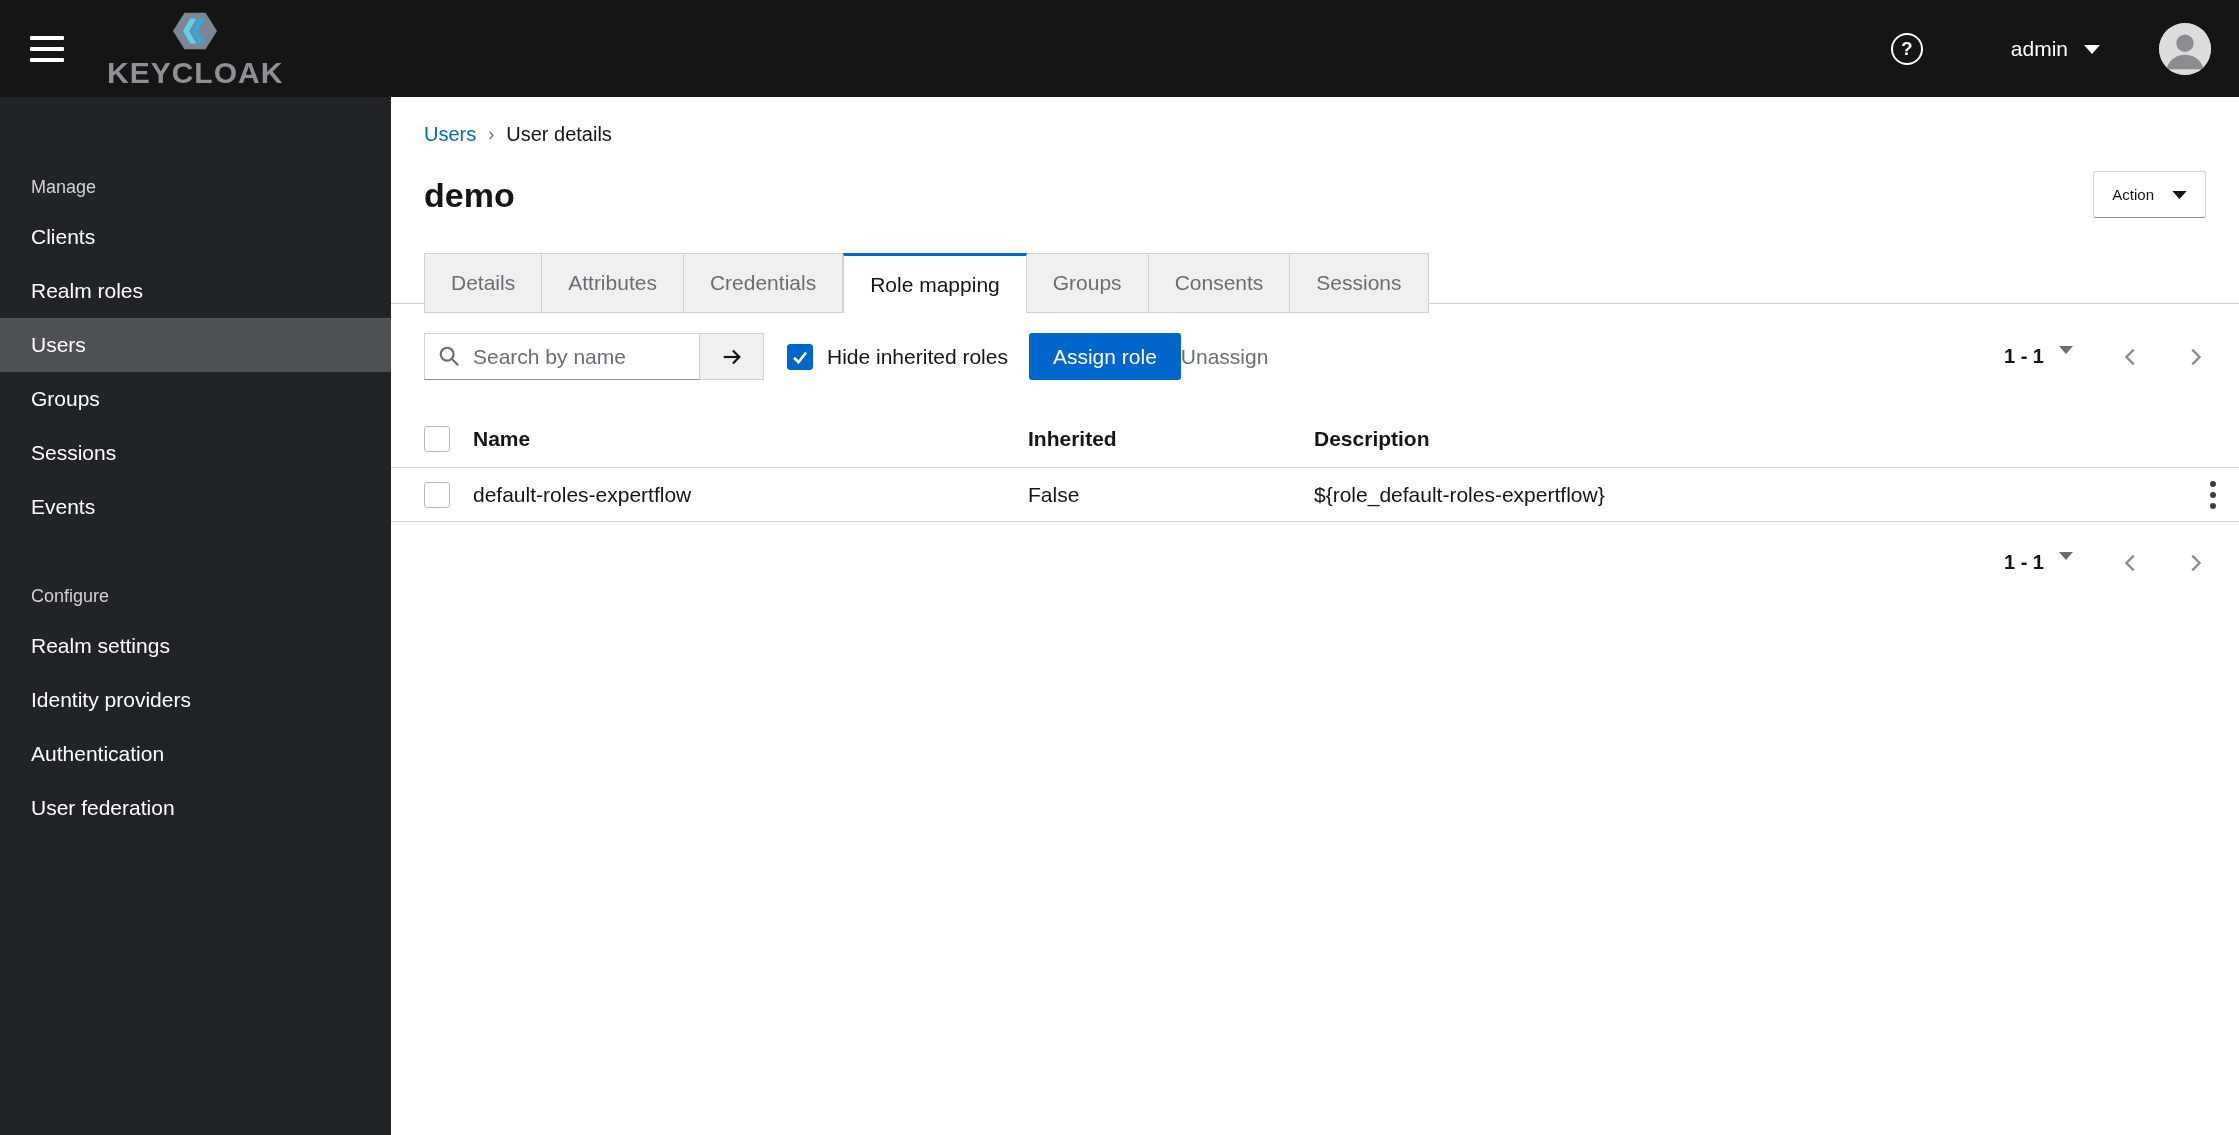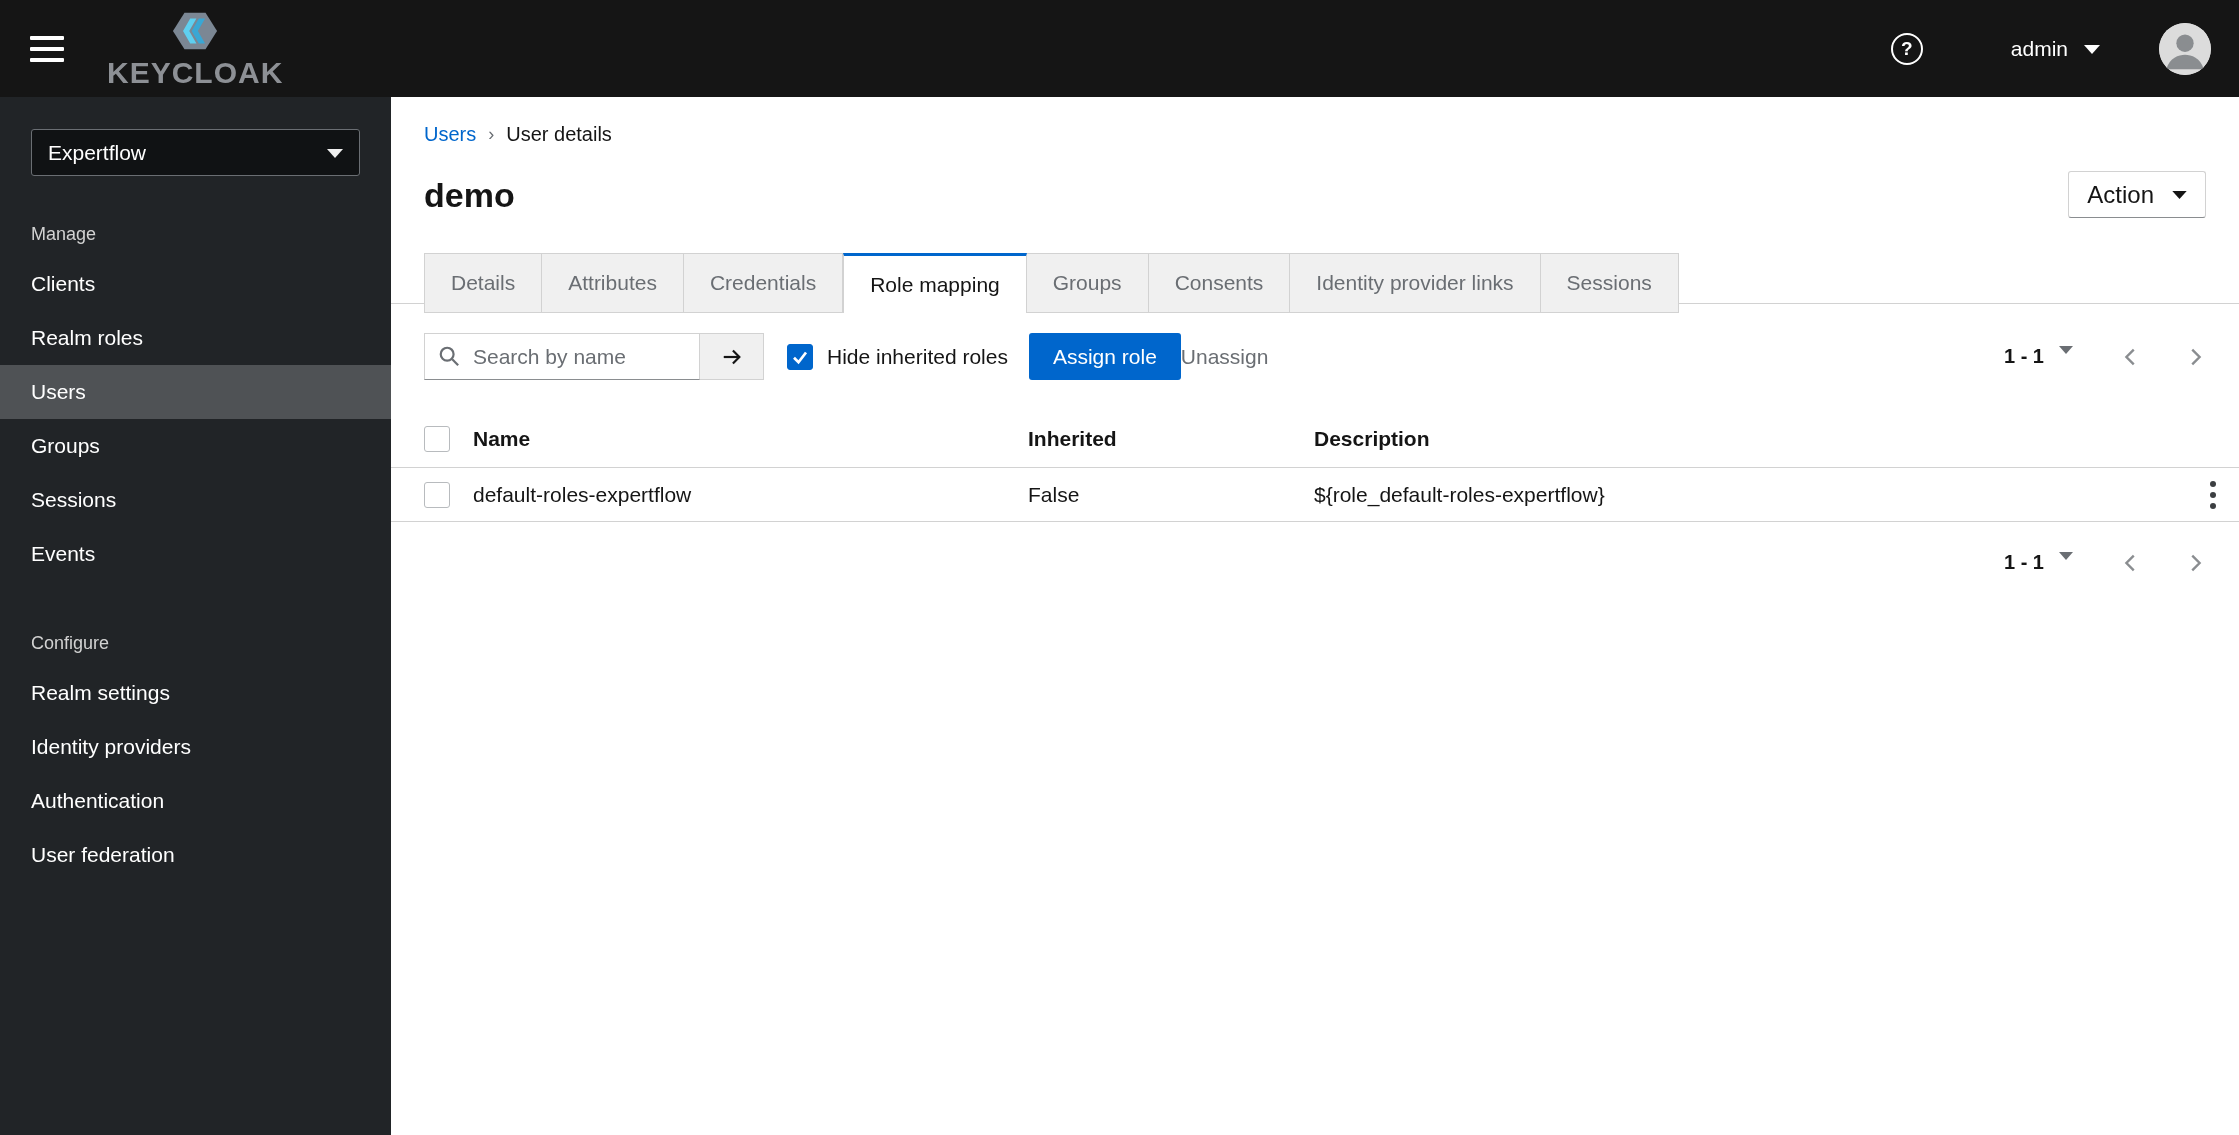--- a/index.html
+++ b/index.html
@@ -30,21 +30,21 @@
   .nav-list li { height: 54px; display: flex; align-items: center; padding: 0 31px; color: #ffffff; font-size: 21px; cursor: pointer; }
   .nav-list li.active { background: #4f5255; }
   .nav-section-title.second { margin-top: 52px; }
 
   
   .breadcrumb { margin-left: 33px; font-size: 20px; display: flex; align-items: center; gap: 12px; }
   .breadcrumb a { color: #0066cc; text-decoration: none; cursor: pointer; }
   .breadcrumb .sep { color: #6a6e73; font-size: 18px; }
   .breadcrumb .current { color: #151515; }
   .page-title { margin: 30px 0 0 33px; font-size: 34px; font-weight: 700; color: #151515; }
-  .action-btn { position: absolute; top: 74px; right: 33px; height: 47px; padding: 0 18px; background: #ffffff; border: 1px solid #d2d2d2; border-bottom-color: #8a8d90; border-radius: 3px; font-size: 24px; color: #151515; display: flex; align-items: center; gap: 18px; }
+  .action-btn { position: absolute; top: 74px; right: 33px; height: 47px; padding: 0 18px; background: #ffffff; border: 1px solid #d2d2d2; border-bottom-color: #8a8d90; border-radius: 3px; font-size: 15px; color: #151515; display: flex; align-items: center; gap: 18px; }
 
   
   .tabs { margin-top: 38px; position: relative; height: 51px; display: flex; padding-left: 33px; }
   .tabs::after { content:""; position: absolute; left: 0; right: 0; bottom: 0; height: 1px; background: #d2d2d2; }
   .tab { position: relative; z-index: 1; height: 60px; padding: 0 26px; font-size: 21px; background: #f0f0f0; color: #6a6e73; border: none; border-top: 1px solid #d2d2d2; border-right: 1px solid #d2d2d2; border-bottom: 1px solid #d2d2d2; display: flex; align-items: center; }
   .tab:first-child { border-left: 1px solid #d2d2d2; }
   .tab.active { background: #ffffff; color: #151515; border-top: 3px solid #0066cc; border-left: 1px solid #d2d2d2; border-bottom: none; }
 
   
   .toolbar { margin: 29px 33px 0; display: flex; align-items: center; }
@@ -113,26 +113,20 @@
           <circle cx="18" cy="14" r="6" fill="#8a8d90"></circle>
           <path d="M5 32 c2.5-8 8.5-10 13-10 s10.5 2 13 10 Z" fill="#8a8d90"></path>
         </svg>
       </button>
     </div>
   </header>
 
   <div class="body-row">
 
     <nav class="sidebar">
-      <button class="realm-selector">
-        <span>Expertflow</span>
-        <svg width="16" height="10" viewBox="0 0 16 10">
-            <polygon points="0,1 16,1 8,10" fill="#f0f0f0"></polygon>
-          </svg>
-      </button>
 
       <div class="nav-section">
         <div class="nav-section-title">Manage</div>
         <ul class="nav-list">
           <li>Clients</li>
           <li>Realm roles</li>
           <li class="active">Users</li>
           <li>Groups</li>
           <li>Sessions</li>
           <li>Events</li>
@@ -167,21 +161,20 @@
           </svg>
       </button>
 
       <div class="tabs">
         <button class="tab">Details</button>
         <button class="tab">Attributes</button>
         <button class="tab">Credentials</button>
         <button class="tab active">Role mapping</button>
         <button class="tab">Groups</button>
         <button class="tab">Consents</button>
-        <button class="tab">Identity provider links</button>
         <button class="tab">Sessions</button>
       </div>
 
       <div class="toolbar">
         <div class="search-group">
           <div class="search-box">
             <span class="search-icon-wrap">
               <svg width="22" height="22" viewBox="0 0 24 24" fill="none" stroke="#6a6e73" stroke-width="2.4">
                   <circle cx="10" cy="10" r="7"></circle>
                   <line x1="15.5" y1="15.5" x2="22" y2="22"></line>

